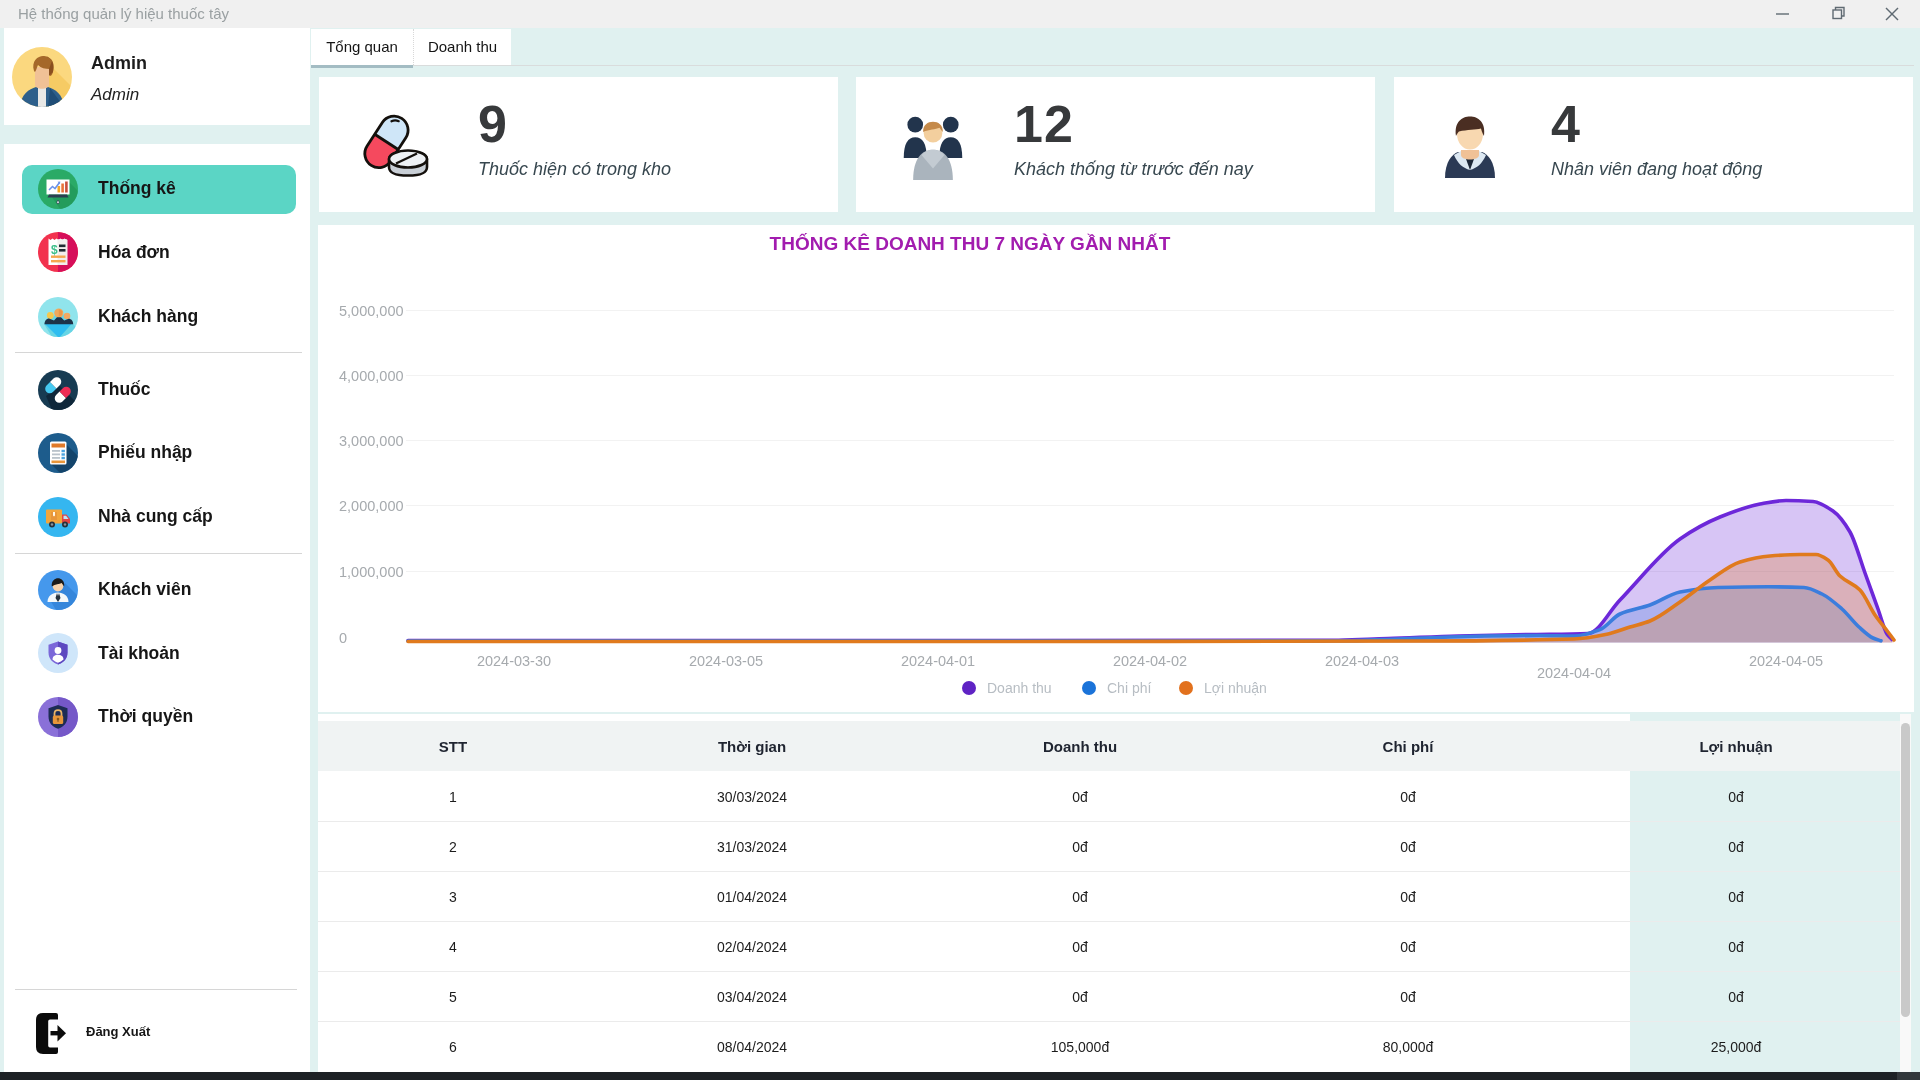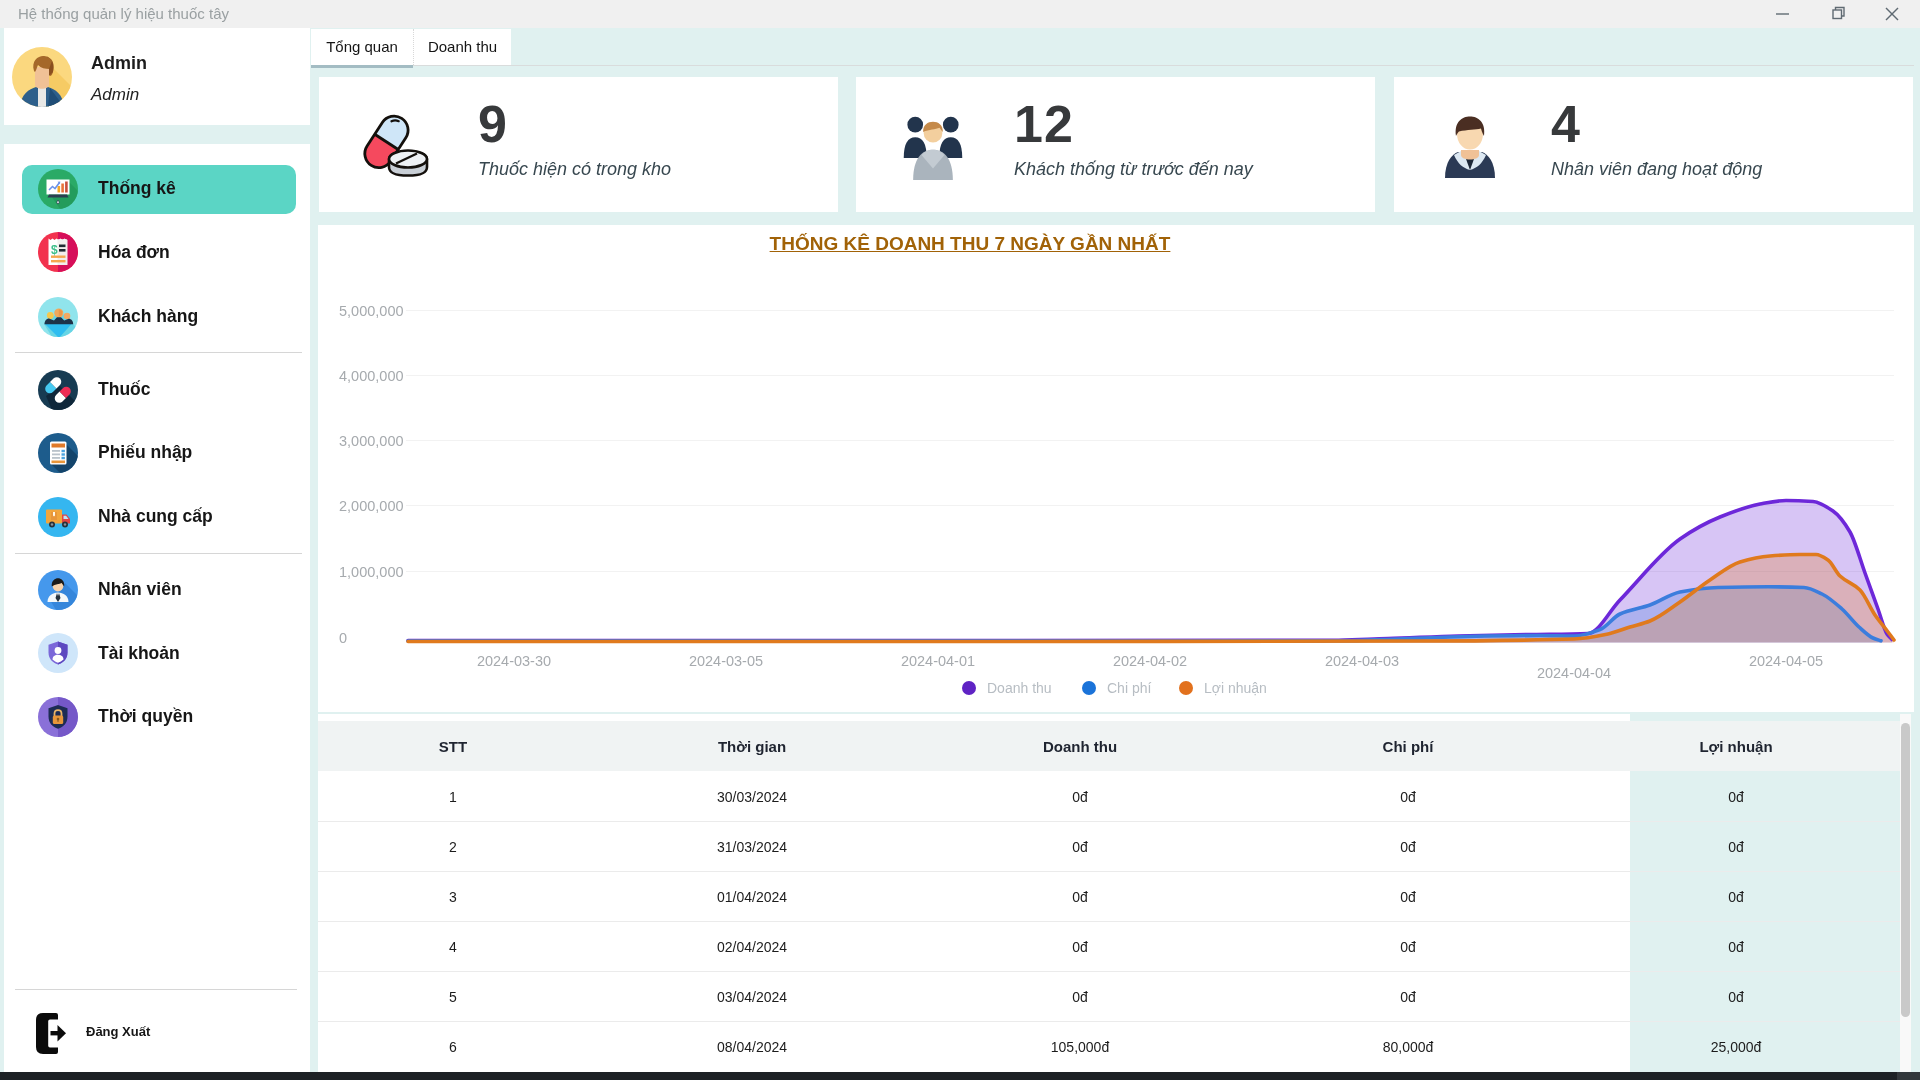--- a/index.html
+++ b/index.html
@@ -26,21 +26,21 @@
 #tabline { left:311px; top:65px; width:102px; height:3px; background:#a3bcc3; }
 #grayline { left:413px; top:65px; width:1501px; height:1px; background:#d9dcdc; }
 
 
 .card { top:77px; width:519px; height:135px; background:#fff; }
 .cardnum { font-size:52px; font-weight:bold; color:#37393b; letter-spacing:1px; }
 .cardlbl { font-size:18px; font-style:italic; color:#37474f; }
 
 
 #chart { left:318px; top:225px; width:1596px; height:487px; background:#fff; }
-#charttitle { left:0; top:7px; width:1304px; text-align:center; font-size:19px; font-weight:bold; color:#a16207;text-decoration:underline; }
+#charttitle { left:0; top:7px; width:1304px; text-align:center; font-size:19px; font-weight:bold; color:#a21caf; }
 .ylab { left:21px; font-size:14.5px; color:#a6aaae; }
 .xlab { font-size:14.5px; color:#a6aaae; width:100px; text-align:center; }
 .gline { left:88px; width:1488px; height:1px; background:#f2f2f2; }
 .legdot { width:14px; height:14px; border-radius:50%; top:456px; }
 .legtxt { top:455px; font-size:14px; color:#b7bdc3; }
 
 
 #table { left:318px; top:714px; width:1312px; height:359px; background:#fff; }
 #thead { left:0; top:7px; width:1582px; height:50px; background:#f0f3f3; }
 .th { font-size:15px; font-weight:bold; color:#1f2430; top:24px; text-align:center; }
@@ -206,21 +206,21 @@
   <rect x="19.4" y="22" width="1.2" height="2.8" fill="#8a5a1e"></rect>
 </g>
   </svg>
 
 <div class="abs menuitem" style="top:178px">Thống kê</div>
 <div class="abs menuitem" style="top:242px">Hóa đơn</div>
 <div class="abs menuitem" style="top:306px">Khách hàng</div>
 <div class="abs menuitem" style="top:379px">Thuốc</div>
 <div class="abs menuitem" style="top:442px">Phiếu nhập</div>
 <div class="abs menuitem" style="top:506px">Nhà cung cấp</div>
-<div class="abs menuitem" style="top:579px">Nhân viên</div>
+<div class="abs menuitem" style="top:579px">Khách viên</div>
 <div class="abs menuitem" style="top:643px">Tài khoản</div>
 <div class="abs menuitem" style="top:706px">Thời quyền</div>
 <div class="abs sep" style="top:352px"></div>
 <div class="abs sep" style="top:553px"></div>
 <div class="abs sep" style="top:989px;width:282px"></div>
 <div class="abs menuitem" style="left:86px;top:1024px;font-size:13px">Đăng Xuất</div>
 <svg class="abs" style="left:36px;top:1013px;width:30px;height:41px" viewBox="0 0 30 41">
   <path d="M7,0 H20 Q22,0 22,2 V6.5 H14 Q12.2,6.5 12.2,8.3 V32.7 Q12.2,34.5 14,34.5 H22 V39 Q22,41 20,41 H7 Q0,41 0,34 V7 Q0,0 7,0 Z" fill="#0b0b0b"></path>
   <rect x="14.5" y="18" width="7.5" height="4.4" fill="#0b0b0b"></rect>
   <path d="M21.5,12 L30,20.2 L21.5,28.5 Z" fill="#0b0b0b"></path>

